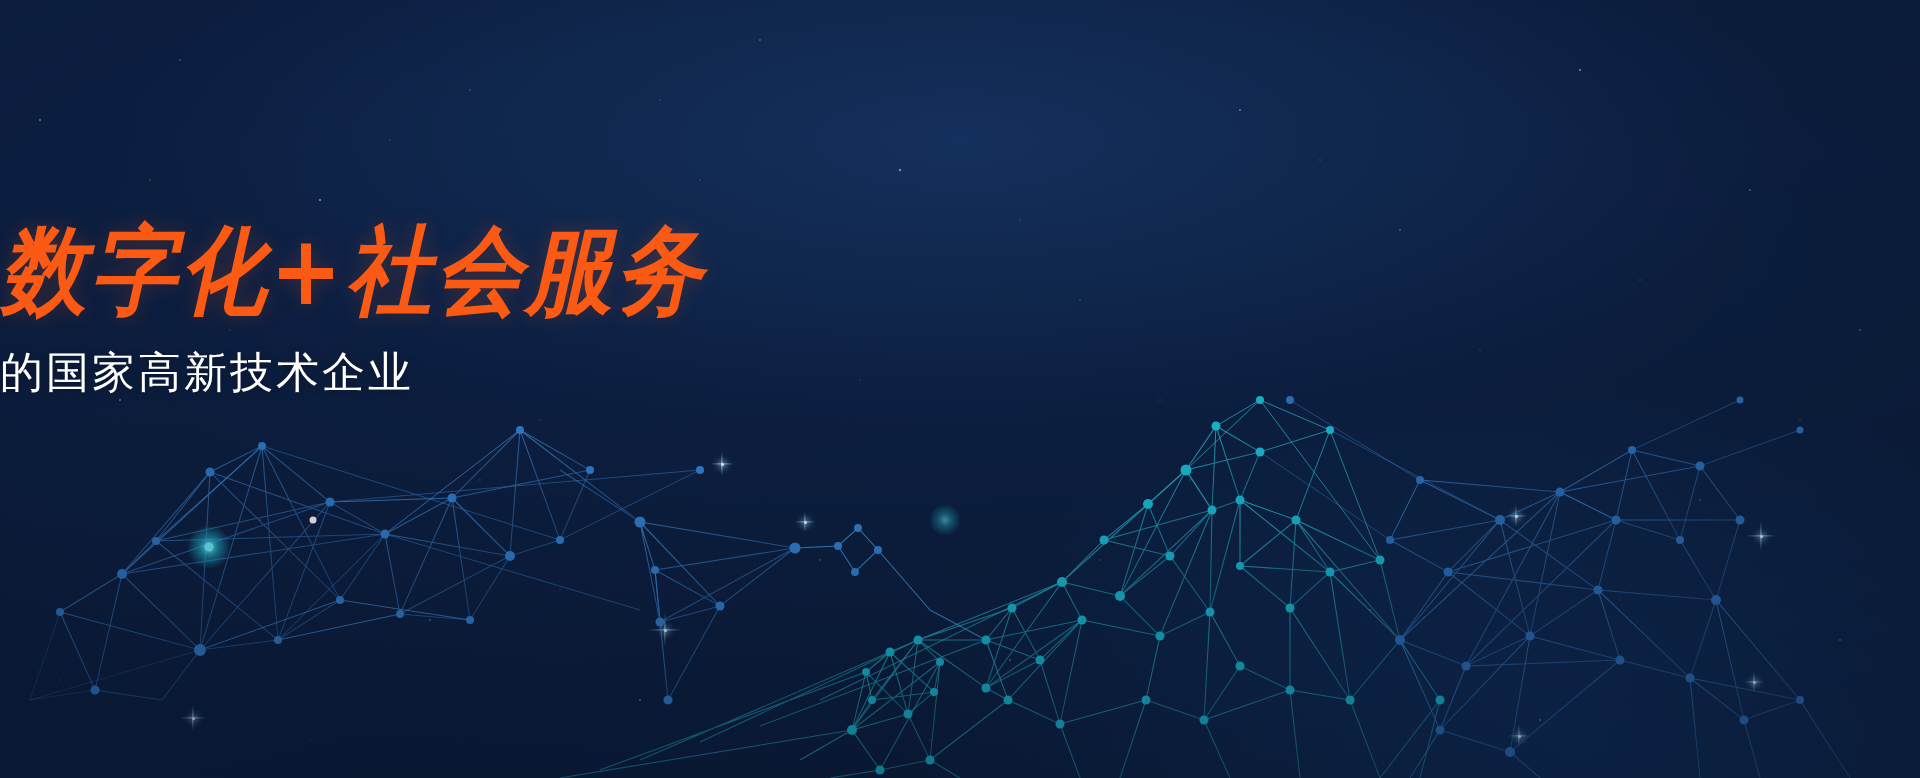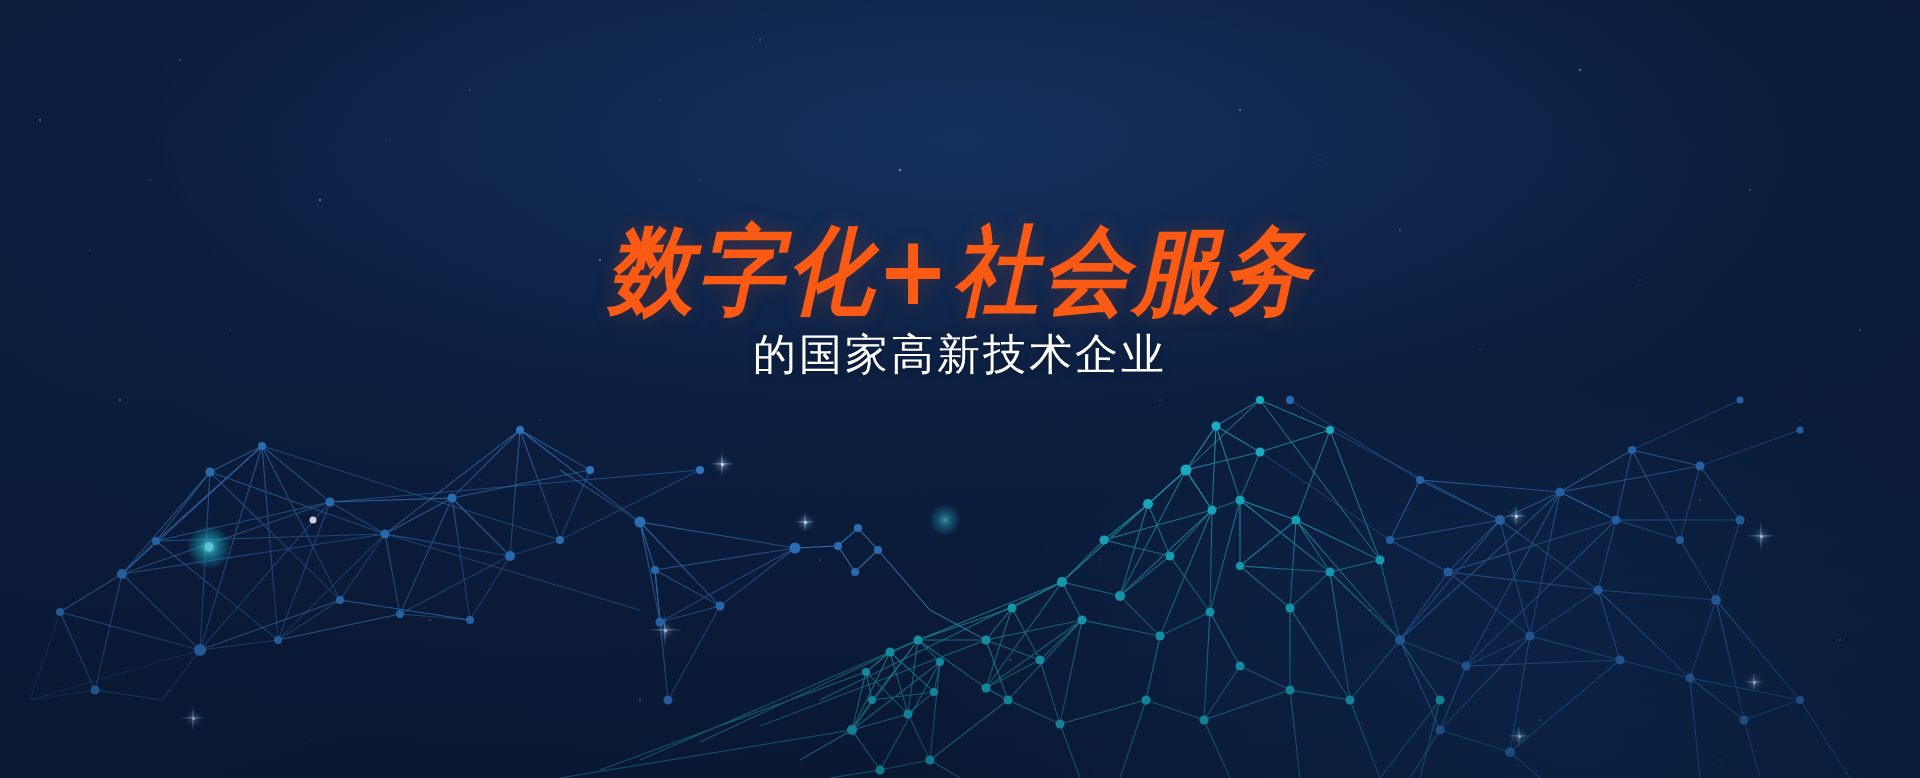--- a/index.html
+++ b/index.html
@@ -117,39 +117,38 @@
     inset: 0;
     width: 100%;
     height: 100%;
   }
 
   
   .copy {
     position: absolute;
     left: 0; right: 0;
     top: 222px;
-    text-align: center;
     z-index: 6;
   }
   .title {
     margin: 0;
     font-family: "DejaVu Sans", sans-serif;
     font-weight: 700;
     font-style: italic;
     font-size: 86px;
     line-height: 1;
     letter-spacing: 4px;
     color: #fa5a14;
     text-shadow: 0 0 18px rgba(250,90,20,.22);
     white-space: nowrap;
     transform: scaleY(1.12);
     transform-origin: center top;
   }
   .subtitle {
-    margin: 25px 0 0 0;
+    margin: 43px 0 0 0;
     font-family: "DejaVu Serif", serif;
     font-weight: 400;
     font-size: 43px;
     line-height: 1;
     letter-spacing: 3px;
     color: #ffffff;
     text-shadow: 0 2px 10px rgba(0,0,0,.35);
     white-space: nowrap;
   }
 

